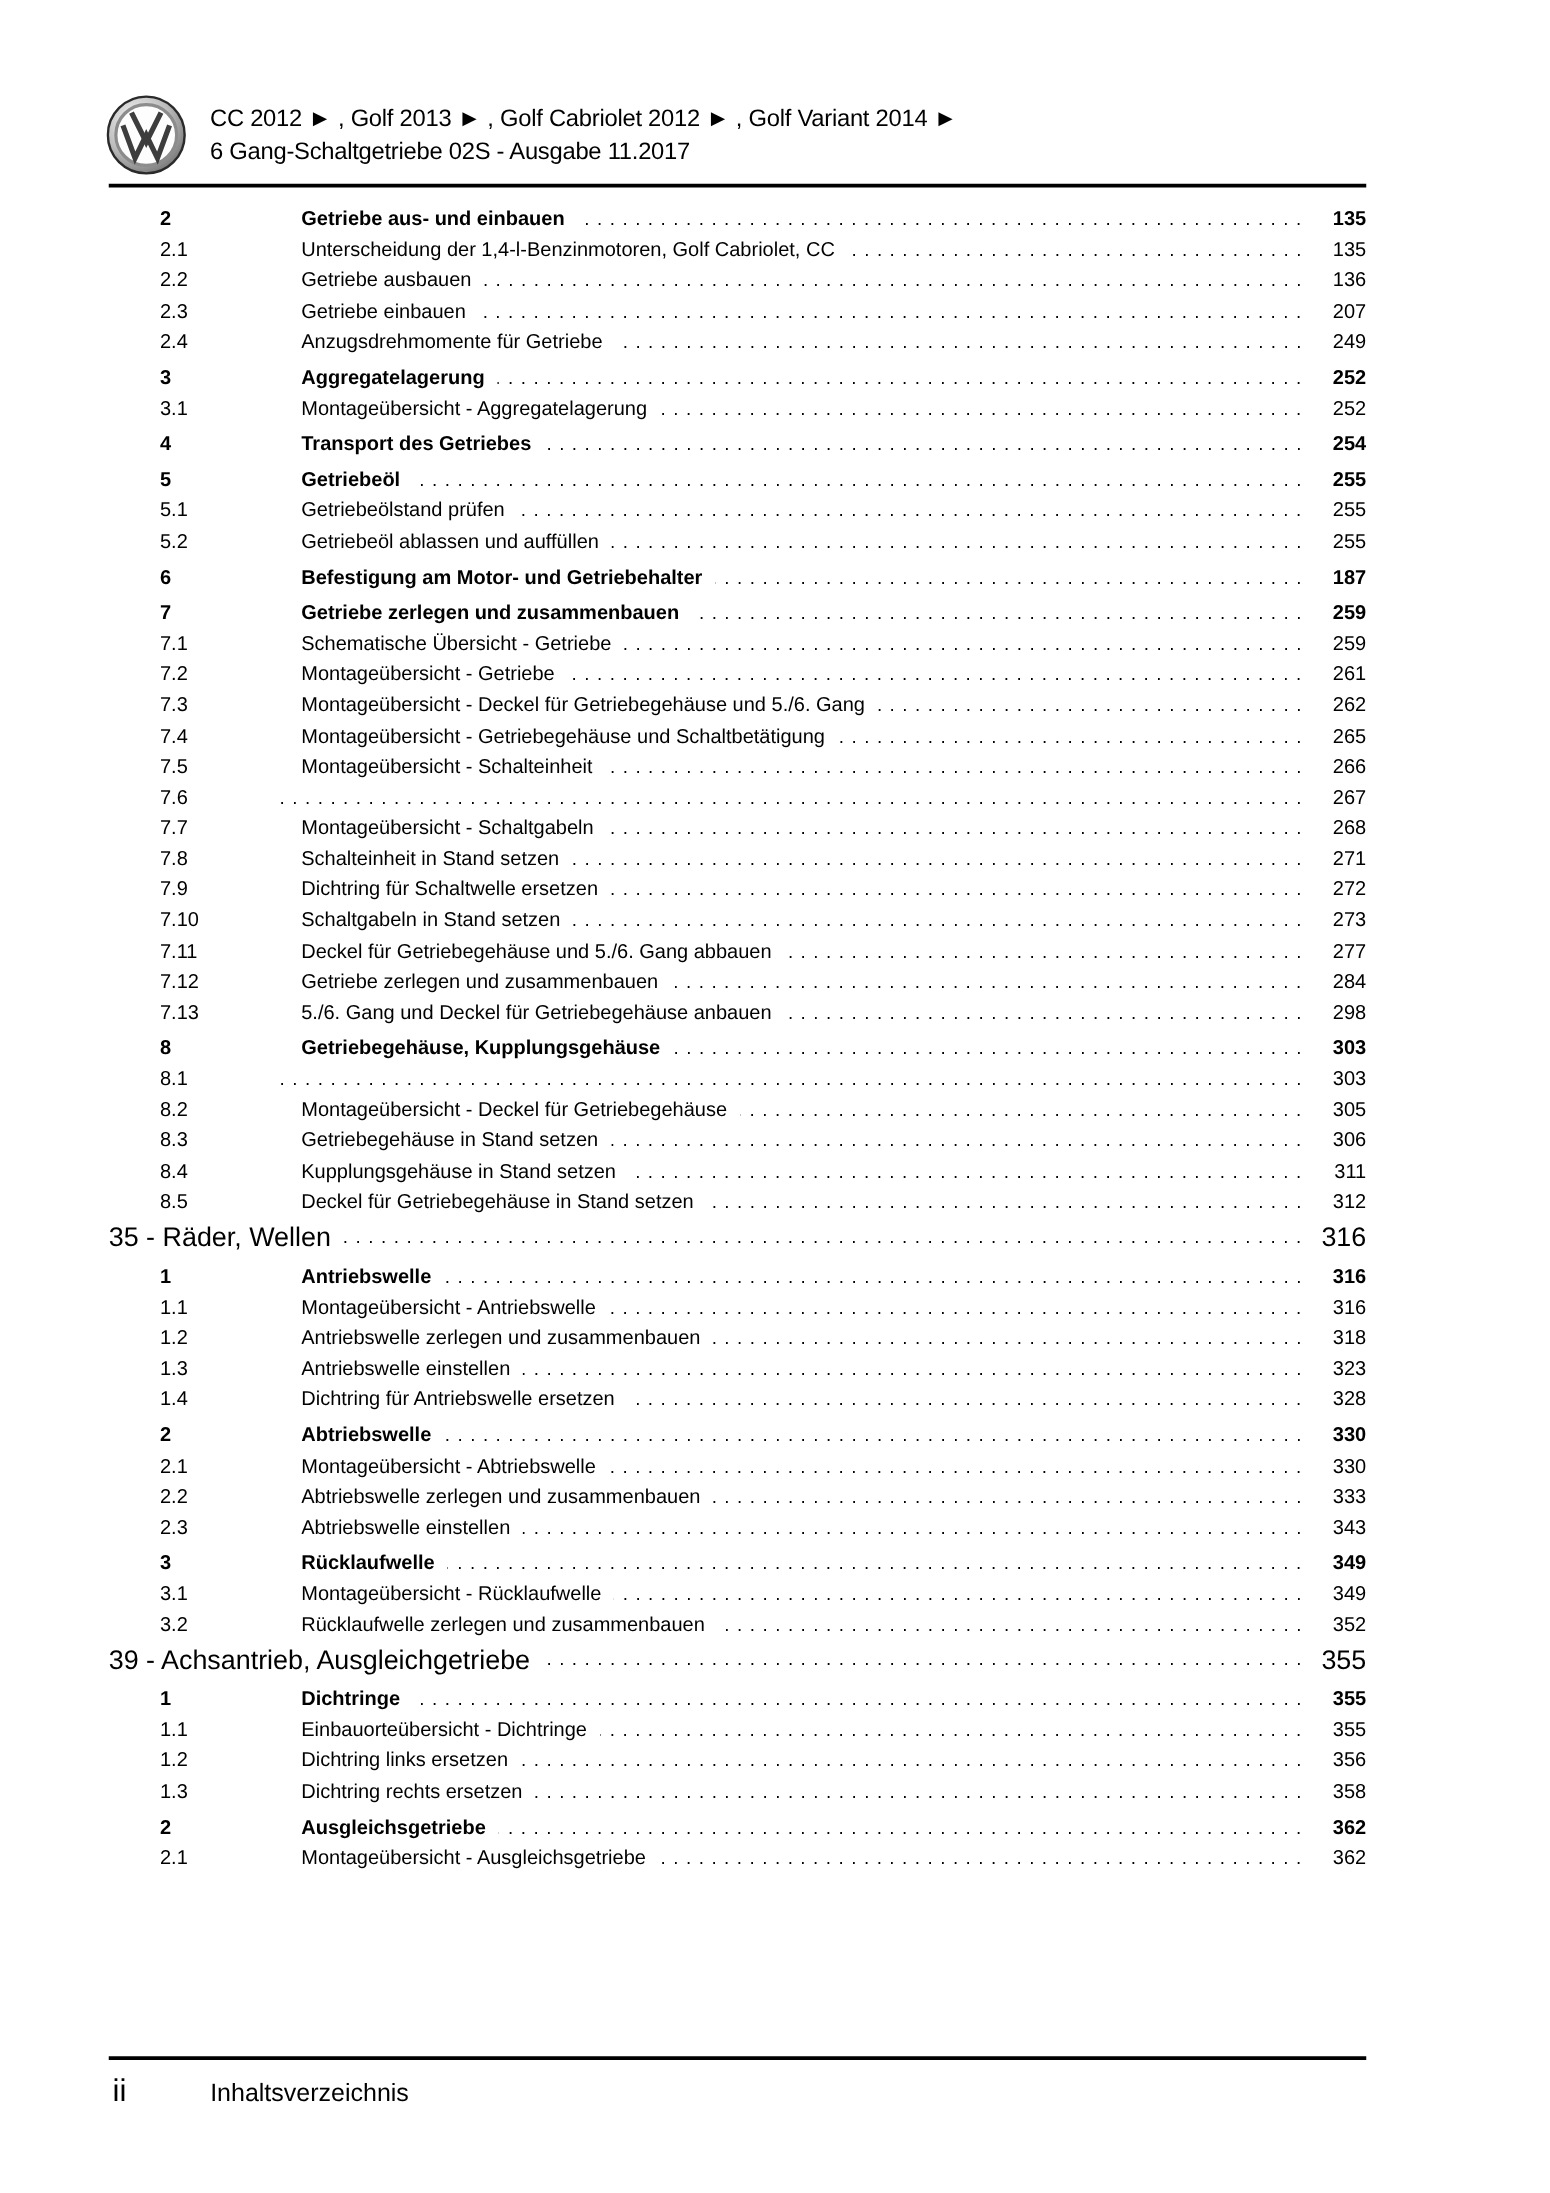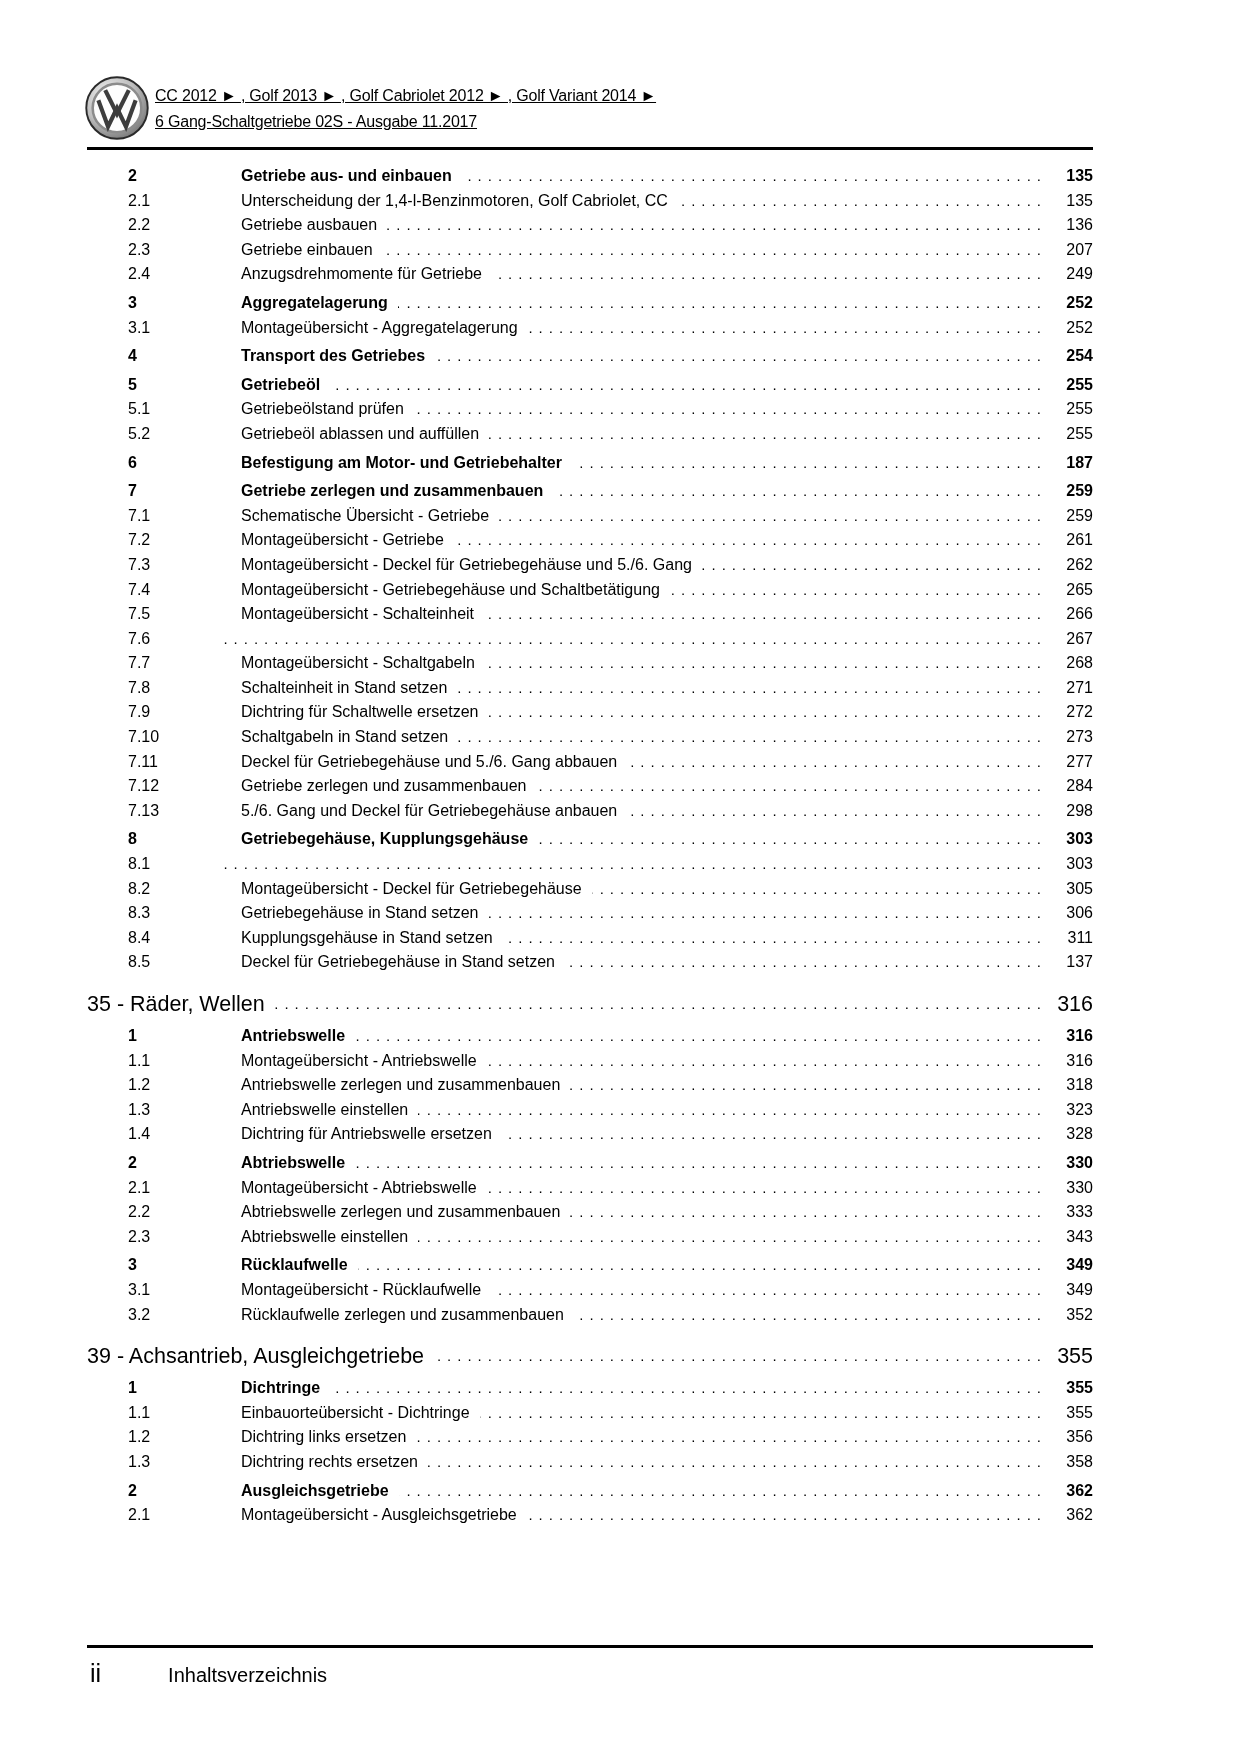--- a/index.html
+++ b/index.html
@@ -17,27 +17,26 @@
   .logo-wrap {
     position: absolute;
     left: 85px;
     top: 75px;
     width: 64px;
     height: 66px;
   }
   .logo-wrap svg { width: 100%; height: 100%; }
   .header-text {
     position: absolute;
-    left: 155px;
+    left: 168px;
     top: 83px;
-    font-size: 16px;
+    font-size: 19px;
     line-height: 26px;
     white-space: nowrap;
     letter-spacing: -0.2px;
-    text-decoration: underline;
   }
   .header-rule {
     position: absolute;
     left: 87px;
     top: 147px;
     width: 1006px;
     height: 3px;
     background: #000;
   }
 
@@ -80,21 +79,20 @@
   .page-num {
     flex: 0 0 auto;
     min-width: 36px;
     text-align: right;
   }
   .chapter-row {
     display: flex;
     align-items: flex-end;
     font-size: 21.5px;
     line-height: 30px;
-    margin-top: 14px;
     margin-bottom: 5px;
     white-space: nowrap;
   }
   .chapter-row .page-num { font-size: 21.5px; }
 
   
   .footer-rule {
     position: absolute;
     left: 87px;
     top: 1645px;
@@ -324,21 +322,21 @@
       <div class="row">
         <span class="num">8.4</span>
         <span class="title">Kupplungsgehäuse in Stand setzen</span>
         <span class="leader"></span>
         <span class="page-num">311</span>
       </div>
       <div class="row">
         <span class="num">8.5</span>
         <span class="title">Deckel für Getriebegehäuse in Stand setzen</span>
         <span class="leader"></span>
-        <span class="page-num">137</span>
+        <span class="page-num">312</span>
       </div>
       <div class="chapter-row">
         <span class="chapter-label">35 - Räder, Wellen</span>
         <span class="leader"></span>
         <span class="page-num">316</span>
       </div>
       <div class="row bold">
         <span class="num">1</span>
         <span class="title">Antriebswelle</span>
         <span class="leader"></span>

